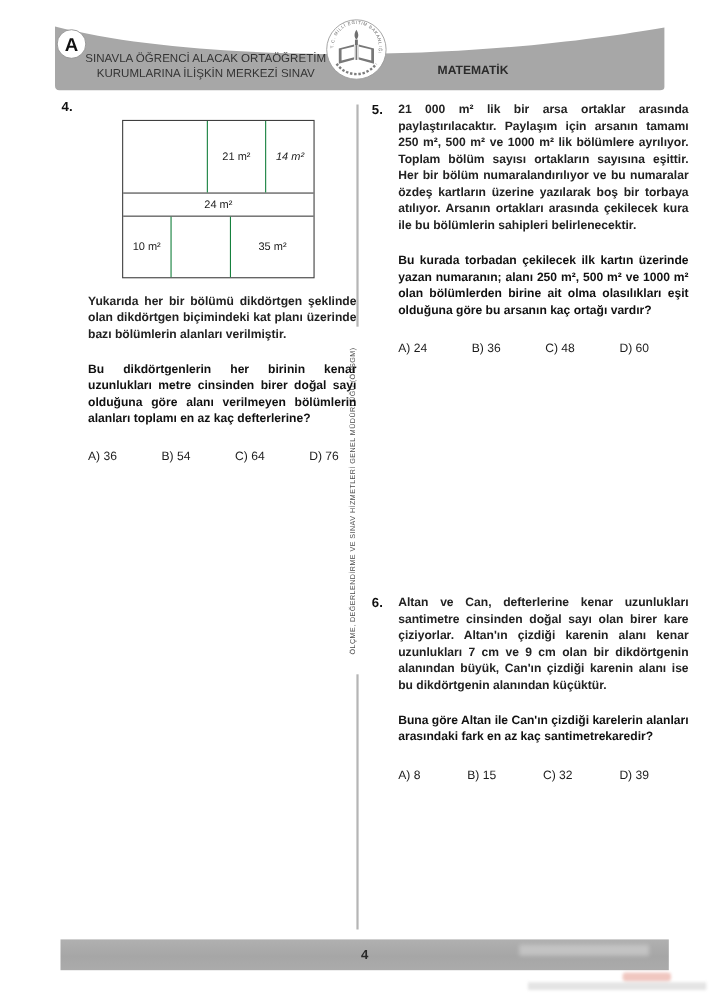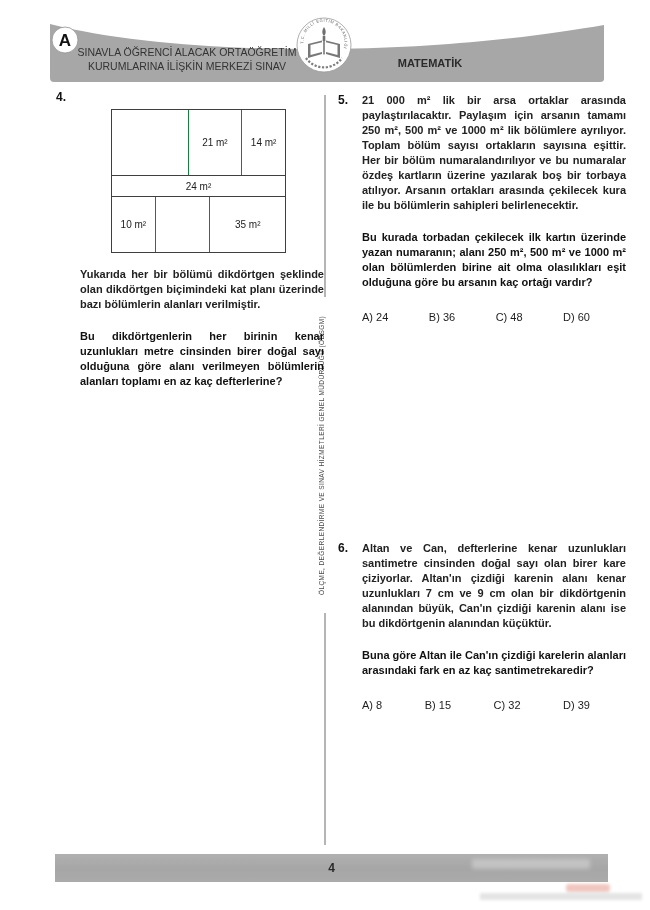--- a/index.html
+++ b/index.html
@@ -93,36 +93,42 @@
   <div class="side-text">ÖLÇME, DEĞERLENDİRME VE SINAV HİZMETLERİ GENEL MÜDÜRLÜĞÜ (ÖDSGM)</div>
   <div class="vline" style="top:613px; height:232px;"></div>
 
   <div class="q" style="left:80px; top:88px; width:244px;">
     <span class="q-num" style="top:2px;">4.</span>
 
     <div class="diagram">
       <div class="drow r1">
         <div class="dcell" style="width:77px;"></div>
         <div class="dcell" style="width:54px;">21 m²</div>
-        <div class="dcell" style="width:43px;">14 m²</div>
+        <div class="dcell" style="width:43px;font-style:italic;">14 m²</div>
       </div>
       <div class="drow r2">
         <div class="dcell" style="width:174px;">24 m²</div>
       </div>
       <div class="drow r3">
         <div class="dcell" style="width:44px;">10 m²</div>
         <div class="dcell" style="width:55px;"></div>
         <div class="dcell" style="width:75px;">35 m²</div>
       </div>
     </div>
 
     <p class="q-intro">Yukarıda her bir bölümü dikdörtgen şeklinde olan dikdörtgen biçimindeki kat planı üzerinde bazı bölümlerin alanları verilmiştir.</p>
 
     <p class="q-stem"><span>Bu dikdörtgenlerin her birinin kenar uzunlukları metre cinsinden birer doğal sayı olduğuna göre alanı verilmeyen bölümlerin alanları toplamı </span><span class="ul">en az</span><span> kaç defterlerine?</span></p>
 
+    <div class="opts">
+      <span>A) 36</span>
+      <span>B) 54</span>
+      <span>C) 64</span>
+      <span>D) 76</span>
+    </div>
   </div>
 
   <div class="q" style="left:362px; top:93px; width:264px;">
     <span class="q-num">5.</span>
     <p class="q-intro">21 000 m² lik bir arsa ortaklar arasında paylaştırılacaktır. Paylaşım için arsanın tamamı 250 m², 500 m² ve 1000 m² lik bölümlere ayrılıyor. Toplam bölüm sayısı ortakların sayısına eşittir. Her bir bölüm numaralandırılıyor ve bu numaralar özdeş kartların üzerine yazılarak boş bir torbaya atılıyor. Arsanın ortakları arasında çekilecek kura ile bu bölümlerin sahipleri belirlenecektir.</p>
     <p class="q-stem">Bu kurada torbadan çekilecek ilk kartın üzerinde yazan numaranın; alanı 250 m², 500 m² ve 1000 m² olan bölümlerden birine ait olma olasılıkları eşit olduğuna göre bu arsanın kaç ortağı vardır?</p>
     <div class="opts" style="margin-top:20px;">
       <span>A) 24</span>
       <span>B) 36</span>
       <span>C) 48</span>

